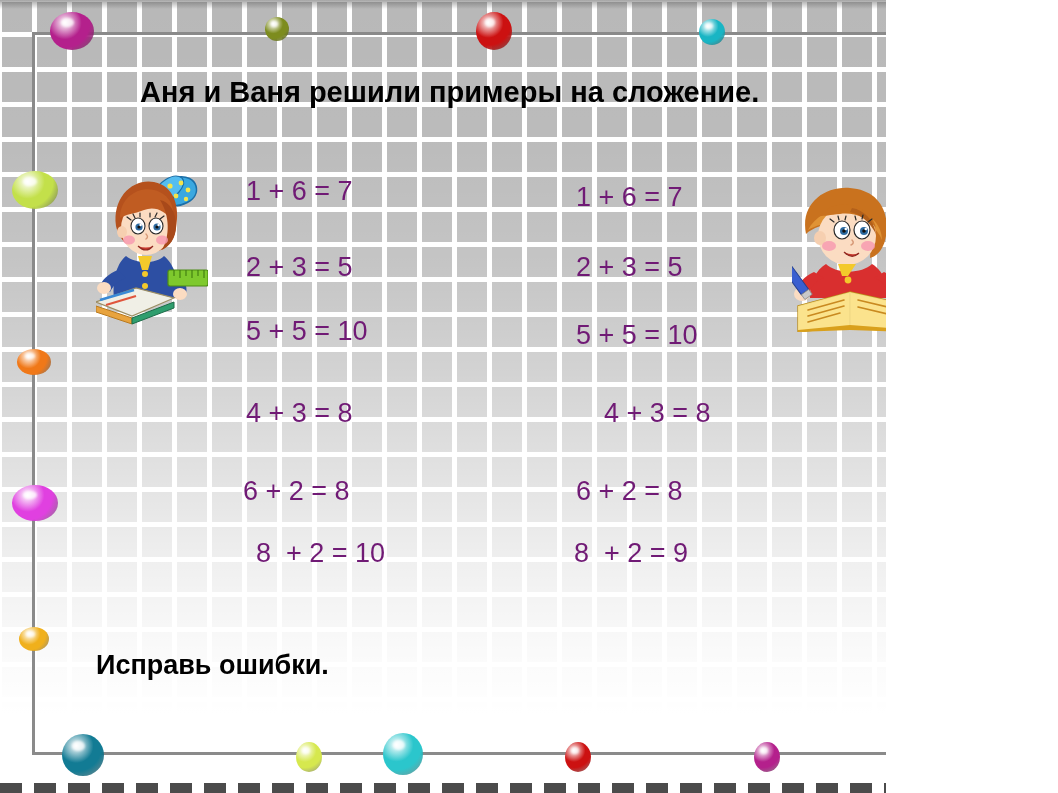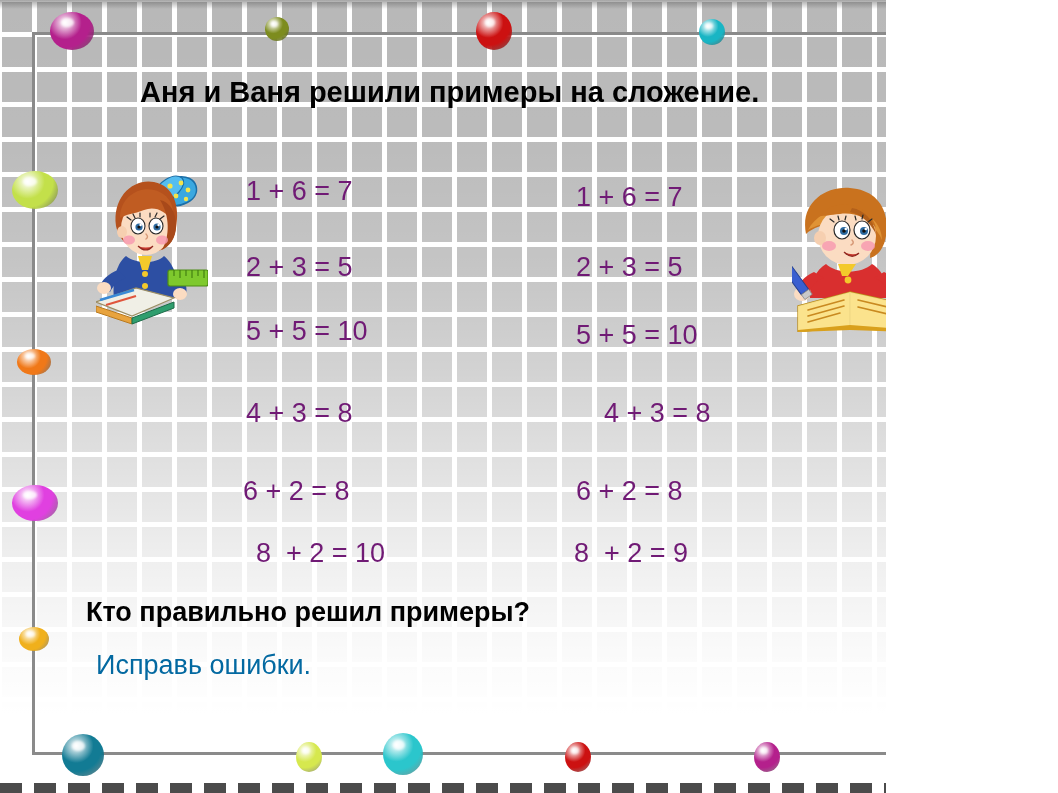--- a/index.html
+++ b/index.html
@@ -118,22 +118,22 @@
     font-size: 27px;
     font-weight: bold;
     color: #000000;
     white-space: nowrap;
   }
   .instruction {
     position: absolute;
     left: 96px;
     top: 650px;
     font-size: 27px;
-    font-weight: normal;
-    color: #0369a1;
+    font-weight: bold;
+    color: #000000;
     white-space: nowrap;
   }
 
   
   .kid { position: absolute; }
 </style>
 </head>
 <body>
 
 <div id="slide">
@@ -306,16 +306,15 @@
       <div class="eq" style="left: 243px; top: 476px;">6 + 2 = 8</div>
       <div class="eq" style="left: 256px; top: 538px;">8  + 2 = 10</div>
       <div class="eq" style="left: 576px; top: 182px;">1 + 6 = 7</div>
       <div class="eq" style="left: 576px; top: 252px;">2 + 3 = 5</div>
       <div class="eq" style="left: 576px; top: 320px;">5 + 5 = 10</div>
       <div class="eq" style="left: 576px; top: 398px; margin-left: 28px;">4 + 3 = 8</div>
       <div class="eq" style="left: 576px; top: 476px;">6 + 2 = 8</div>
       <div class="eq" style="left: 574px; top: 538px; text-align: right;">8  + 2 = 9</div>
     </div>
 
-  <div class="question">Кто правильно решил примеры?</div>
   <div class="instruction">Исправь ошибки.</div>
 
 </div>
 
 </body></html>

